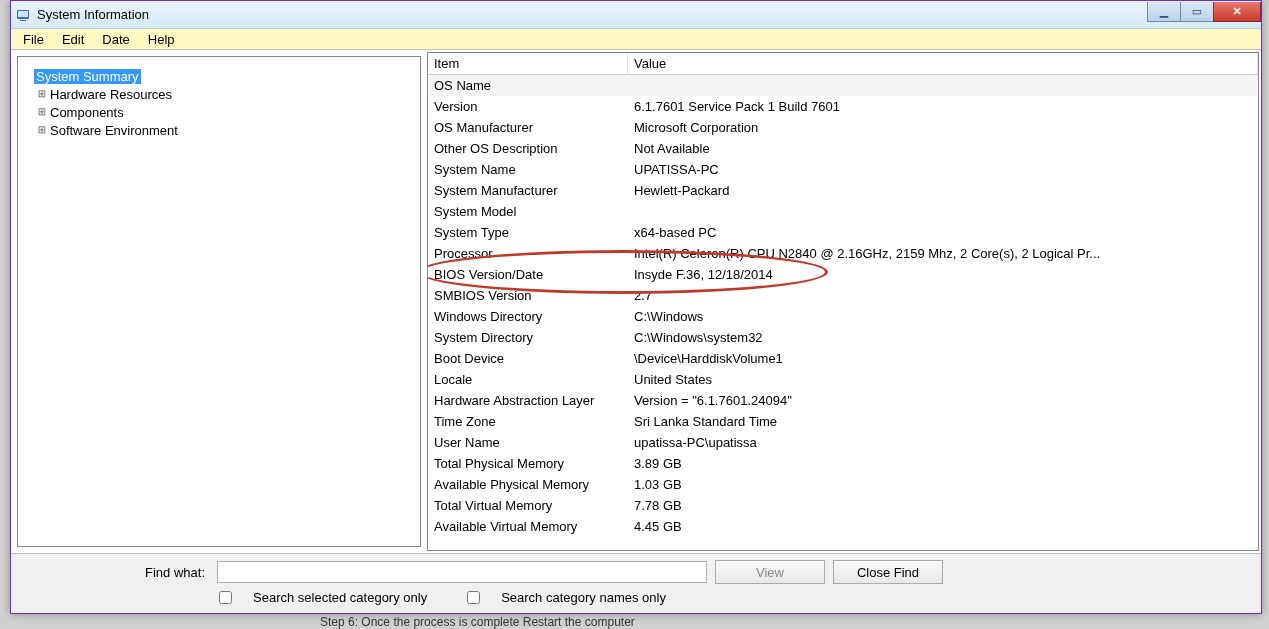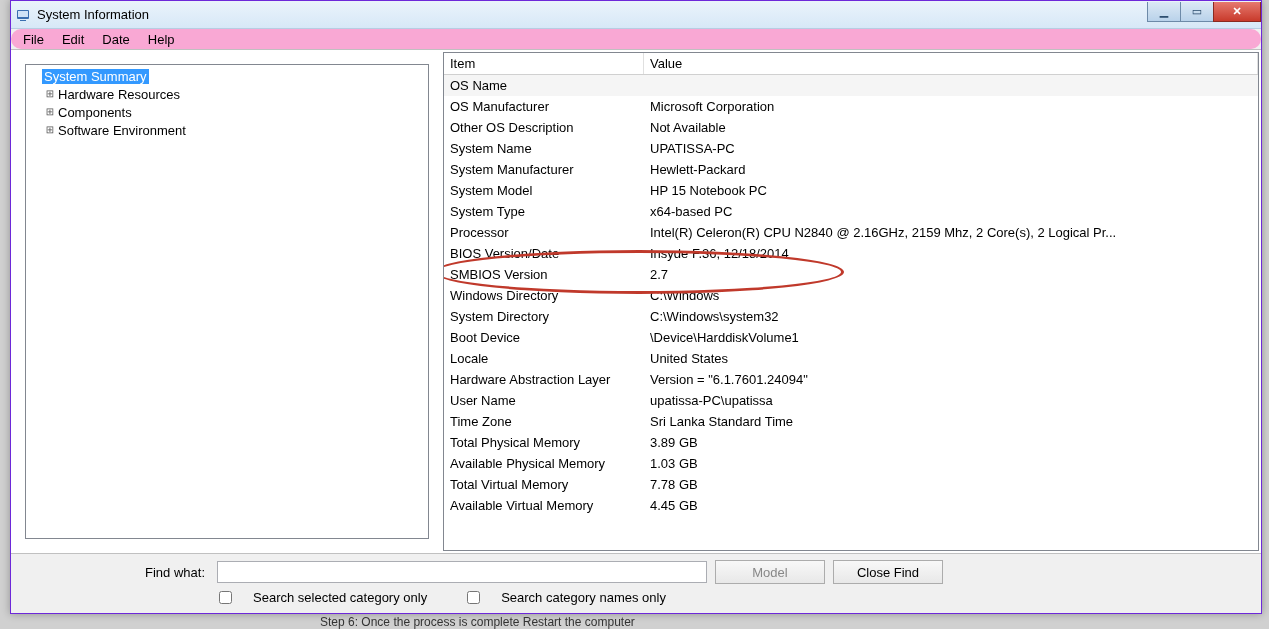--- a/index.html
+++ b/index.html
@@ -21,26 +21,26 @@
   .titlebar .spacer { flex: 1; }
   .winbtns { display: flex; height: 20px; margin-top:-6px; }
   .winbtn { width: 34px; height: 20px; border: 1px solid #6d8aa8; border-top:none; margin-left: -1px; display: flex; align-items: center; justify-content: center; font-size:11px;}
   .winbtn.min, .winbtn.max { background: linear-gradient(#dce9f5,#b9d2ea); color:#2a4b6b;}
   .winbtn.close { width: 48px; background: linear-gradient(#e67a6f,#c83a2b); color:#fff; border-color:#8a2a20;}
   .winbtn.close::before{content:"✕"; font-weight:bold;}
   .winbtn.min::before{content:"▁";}
   .winbtn.max::before{content:"▭";}
 
   
-  .menubar { height: 20px; background:#f9a8d4; display:flex; align-items:center; padding:0 4px; gap:2px;border-radius:10px;}
+  .menubar { height: 20px; background:#fef9c3; display:flex; align-items:center; padding:0 4px; gap:2px;}
   .menubar .menuitem { padding: 1px 8px; cursor: default; }
 
   
   .content { flex:1; display:flex; border-top:1px solid #c0c0c0; background:#fff; overflow:hidden; min-height:0;}
-  .tree { width: 404px; border:1px solid #828790; margin:14px; background:#fff; overflow:auto; padding:2px 0; }
+  .tree { width: 404px; border:1px solid #828790; margin:6px; background:#fff; overflow:auto; padding:10px 0; }
   .tree-row { display:flex; align-items:center; height:18px; padding-left:4px; }
   .tree-row.selected .label { background:#3399ff; color:#fff; padding:0 2px;}
   .tree-row .expander { width:12px; text-align:center; color:#595959; font-size:10px; line-height:1;}
   .tree-row .label { padding:0 2px; }
   .tree-row.child { padding-left: 18px; }
 
   .details { flex:1; margin:2px 2px 2px 0; border:1px solid #828790; background:#fff; display:flex; flex-direction:column; position:relative; overflow:hidden;}
   .details-header { display:flex; border-bottom:1px solid #d0d0d0; background:#fff; }
   .details-header .col { padding:3px 6px; border-right:1px solid #e0e0e0; }
   .col-item { width: 200px; }
@@ -125,38 +125,41 @@
       <div class="details-header">
         <div class="col col-item">Item</div>
         <div class="col col-value">Value</div>
       </div>
       <div class="details-body" id="details-body">
 
         <div class="detail-row alt">
             <div class="c1">OS Name</div>
           </div>
           <div class="detail-row">
+            <div class="c1">Version</div>
+            <div class="c2">6.1.7601 Service Pack 1 Build 7601</div>
+          </div>
+          <div class="detail-row">
             <div class="c1">OS Manufacturer</div>
             <div class="c2">Microsoft Corporation</div>
           </div>
           <div class="detail-row">
             <div class="c1">Other OS Description</div>
             <div class="c2">Not Available</div>
           </div>
           <div class="detail-row">
             <div class="c1">System Name</div>
             <div class="c2">UPATISSA-PC</div>
           </div>
           <div class="detail-row">
             <div class="c1">System Manufacturer</div>
             <div class="c2">Hewlett-Packard</div>
           </div>
           <div class="detail-row">
             <div class="c1">System Model</div>
-            <div class="c2">HP 15 Notebook PC</div>
           </div>
           <div class="detail-row">
             <div class="c1">System Type</div>
             <div class="c2">x64-based PC</div>
           </div>
           <div class="detail-row">
             <div class="c1">Processor</div>
             <div class="c2">Intel(R) Celeron(R) CPU  N2840  @ 2.16GHz, 2159 Mhz, 2 Core(s), 2 Logical Pr...</div>
           </div>
           <div class="detail-row">
@@ -181,26 +184,26 @@
           </div>
           <div class="detail-row">
             <div class="c1">Locale</div>
             <div class="c2">United States</div>
           </div>
           <div class="detail-row">
             <div class="c1">Hardware Abstraction Layer</div>
             <div class="c2">Version = "6.1.7601.24094"</div>
           </div>
           <div class="detail-row">
+            <div class="c1">Time Zone</div>
+            <div class="c2">Sri Lanka Standard Time</div>
+          </div>
+          <div class="detail-row">
             <div class="c1">User Name</div>
             <div class="c2">upatissa-PC\upatissa</div>
-          </div>
-          <div class="detail-row">
-            <div class="c1">Time Zone</div>
-            <div class="c2">Sri Lanka Standard Time</div>
           </div>
           <div class="detail-row">
             <div class="c1">Total Physical Memory</div>
             <div class="c2">3.89 GB</div>
           </div>
           <div class="detail-row">
             <div class="c1">Available Physical Memory</div>
             <div class="c2">1.03 GB</div>
           </div>
           <div class="detail-row">
@@ -214,21 +217,21 @@
           <div class="annot" id="annot" style="left: -10px; top: 175px; width: 410px; height: 44px;"></div>
       </div>
     </div>
 
   </div>
 
   <div class="findbar">
     <div class="findrow">
       <div class="lbl">Find what:</div>
       <input type="text" value="" style="">
-      <button disabled="">Model</button>
+      <button disabled="">View</button>
       <button>Close Find</button>
     </div>
     <div class="checks">
       <label>
         <input type="checkbox" style="">
         <span>Search selected category only</span>
       </label>
       <label>
         <input type="checkbox" style="">
         <span>Search category names only</span>

